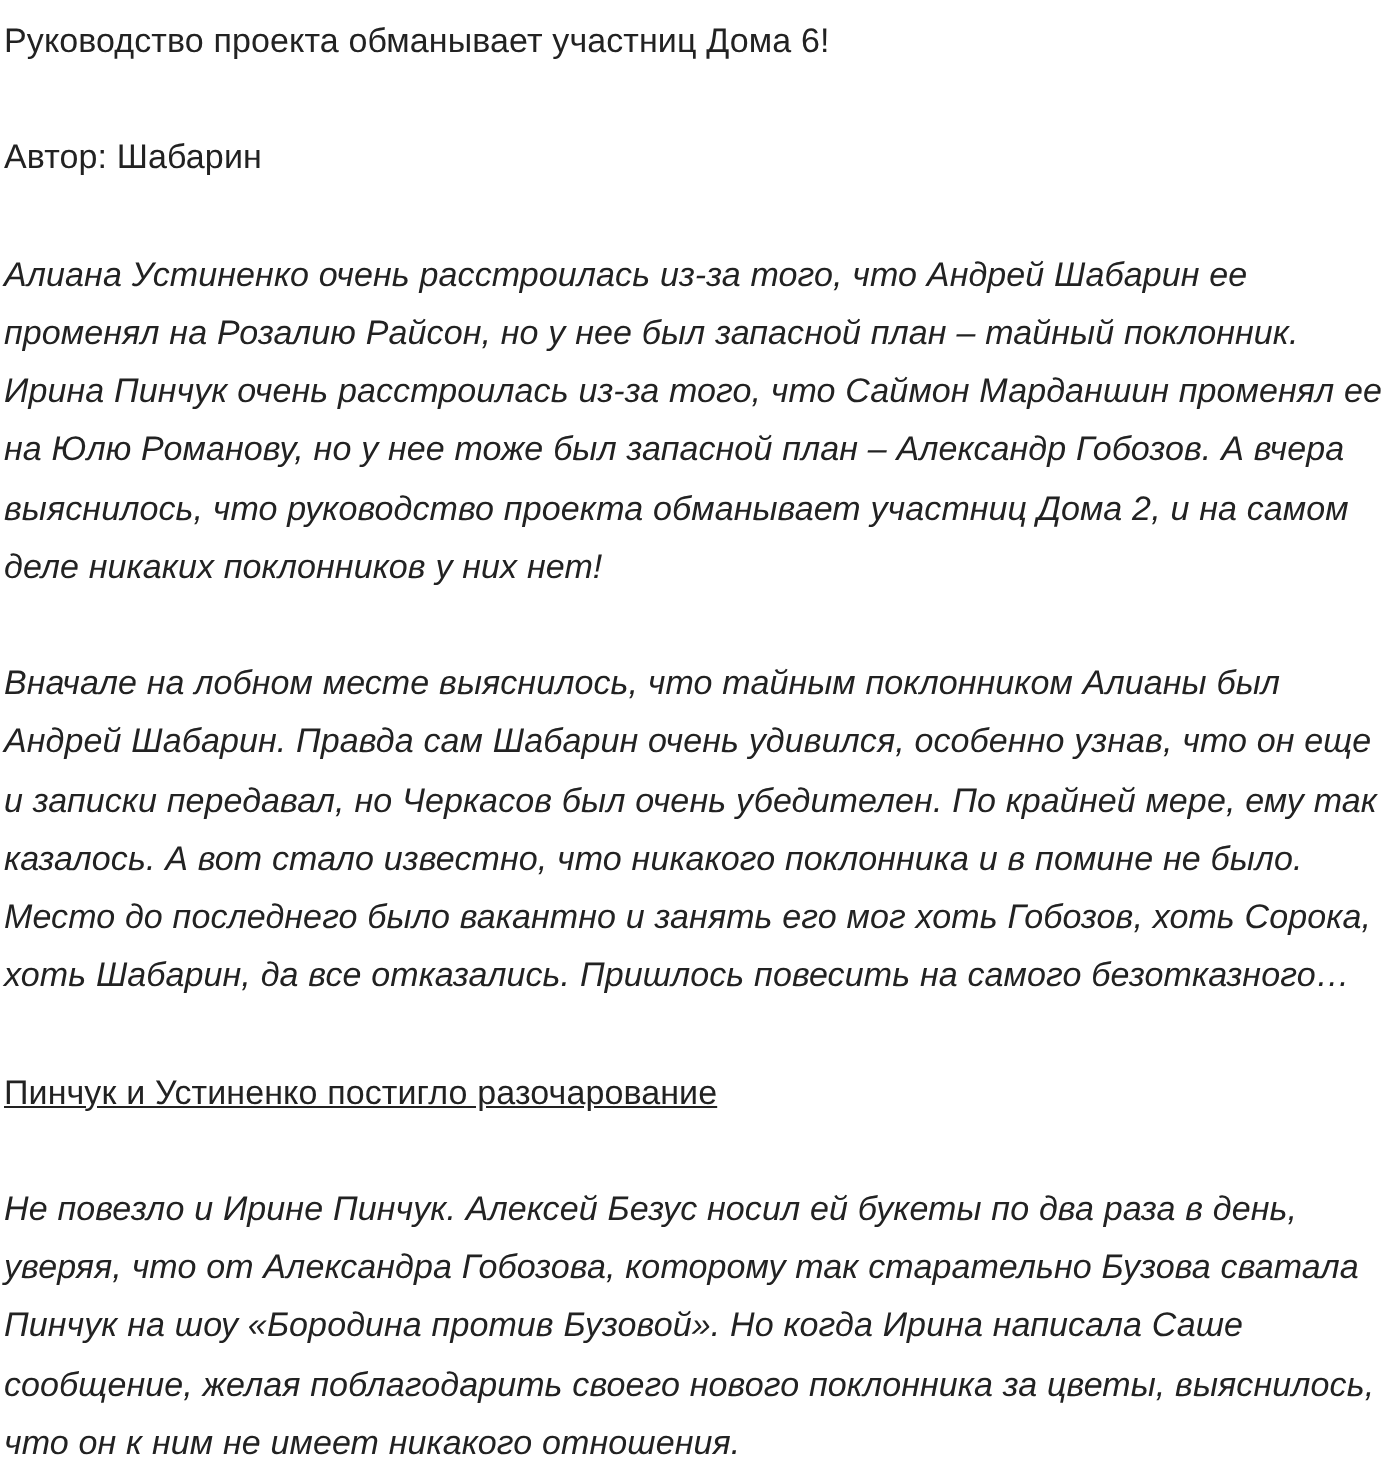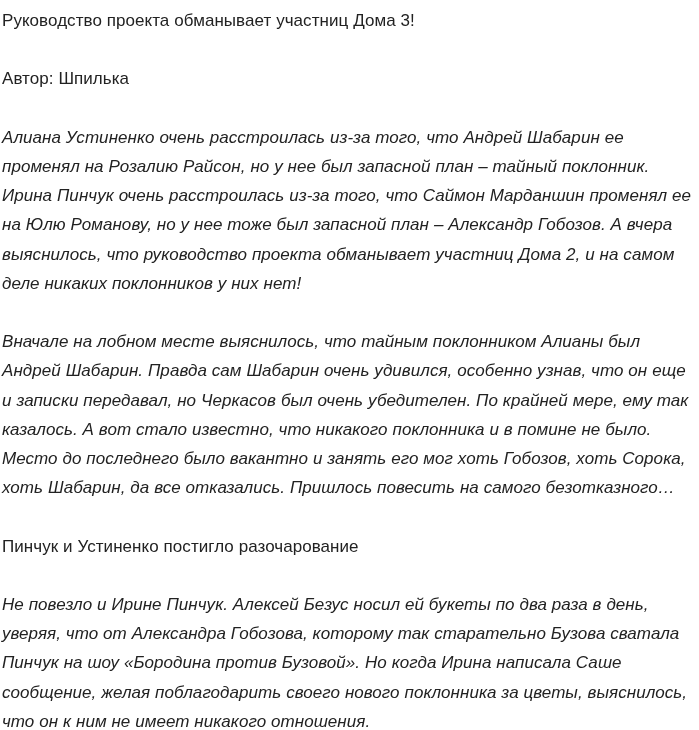--- a/index.html
+++ b/index.html
@@ -39,34 +39,35 @@
   }
   .article-author {
     margin-bottom: 29.2px;
   }
   .article-paragraph {
     margin-bottom: 29.2px;
     font-style: italic;
   }
   .article-subheading {
     margin-bottom: 29.2px;
+    text-decoration: underline;
   }
   .article-paragraph:last-child,
   .article-body > *:last-child {
     margin-bottom: 0;
   }
 </style>
 </head>
 <body>
 
 <div class="article">
 
-  <h1 class="article-title">Руководство проекта обманывает участниц Дома 3!</h1>
+  <h1 class="article-title">Руководство проекта обманывает участниц Дома 6!</h1>
 
-  <p class="article-author">Автор: Шпилька</p>
+  <p class="article-author">Автор: Шабарин</p>
 
   <div class="article-body">
 
     <p class="article-paragraph">Алиана Устиненко очень расстроилась из-за того, что Андрей Шабарин ее променял на Розалию Райсон, но у нее был запасной план – тайный поклонник. Ирина Пинчук очень расстроилась из-за того, что Саймон Марданшин променял ее на Юлю Романову, но у нее тоже был запасной план – Александр Гобозов. А вчера выяснилось, что руководство проекта обманывает участниц Дома 2, и на самом деле никаких поклонников у них нет!</p>
 
     <p class="article-paragraph">Вначале на лобном месте выяснилось, что тайным поклонником Алианы был Андрей Шабарин. Правда сам Шабарин очень удивился, особенно узнав, что он еще и записки передавал, но Черкасов был очень убедителен. По крайней мере, ему так казалось. А вот стало известно, что никакого поклонника и в помине не было. Место до последнего было вакантно и занять его мог хоть Гобозов, хоть Сорока, хоть Шабарин, да все отказались. Пришлось повесить на самого безотказного…</p>
 
     <h2 class="article-subheading">Пинчук и Устиненко постигло разочарование</h2>
 
     <p class="article-paragraph">Не повезло и Ирине Пинчук. Алексей Безус носил ей букеты по два раза в день, уверяя, что от Александра Гобозова, которому так старательно Бузова сватала Пинчук на шоу «Бородина против Бузовой». Но когда Ирина написала Саше сообщение, желая поблагодарить своего нового поклонника за цветы, выяснилось, что он к ним не имеет никакого отношения.</p>

